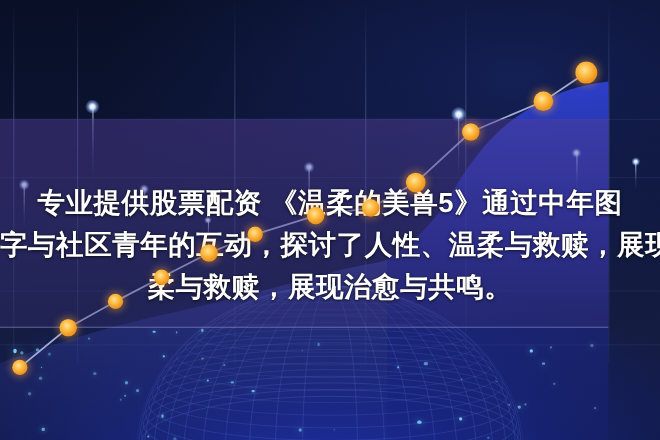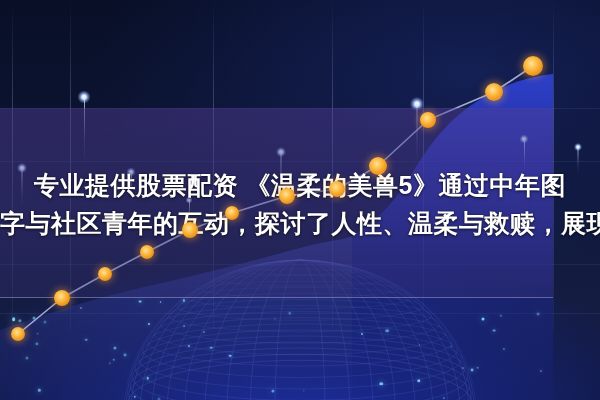--- a/index.html
+++ b/index.html
@@ -276,20 +276,21 @@
       <div class="particle" style="left: 274.5px; top: 319.2px; width: 1.3px; height: 1.3px; opacity: 0.55; box-shadow: rgba(127, 217, 255, 0.8) 0px 0px 2.6px;"></div>
       <div class="particle" style="left: 183.6px; top: 300.4px; width: 2.2px; height: 2.2px; opacity: 0.71; box-shadow: rgba(127, 217, 255, 0.8) 0px 0px 4.5px;"></div>
       <div class="particle" style="left: 139.8px; top: 301.6px; width: 2.8px; height: 2.8px; opacity: 0.8; box-shadow: rgba(127, 217, 255, 0.8) 0px 0px 5.5px;"></div>
     </div>
 
   <div id="text-panel" style="top:108px; height:190px;"></div>
 
   <div id="caption" style="top:166px;">
     <span class="line">专业提供股票配资 《温柔的美兽5》通过中年图</span>
     <span class="line overflow">字与社区青年的互动，探讨了人性、温柔与救赎，展现</span>
+    <span class="line">柔与救赎，展现治愈与共鸣。</span>
   </div>
 
 <div class="dot" style="left: 18px; top: 334px; width: 14px; height: 14px;"></div>
     <div class="dot" style="left: 62px; top: 298px; width: 16px; height: 16px;"></div>
     <div class="dot" style="left: 105px; top: 274px; width: 14px; height: 14px;"></div>
     <div class="dot" style="left: 147px; top: 252px; width: 14px; height: 14px;"></div>
     <div class="dot" style="left: 190px; top: 230px; width: 16px; height: 16px;"></div>
     <div class="dot" style="left: 232px; top: 213px; width: 14px; height: 14px;"></div>
     <div class="dot" style="left: 287px; top: 196px; width: 16px; height: 16px;"></div>
     <div class="dot" style="left: 337px; top: 189px; width: 16px; height: 16px;"></div>

